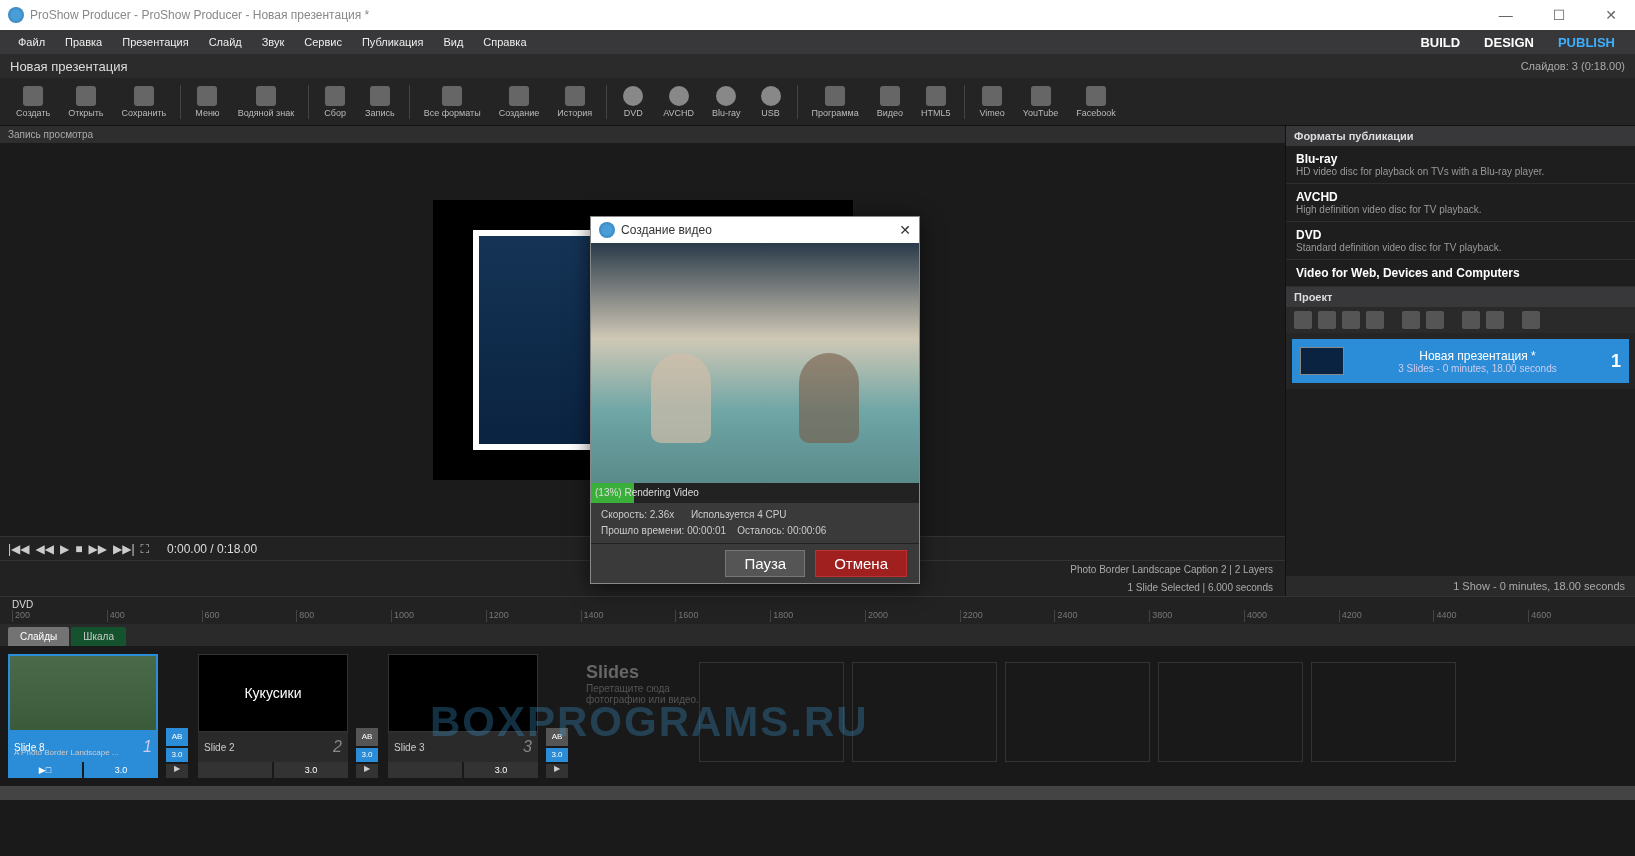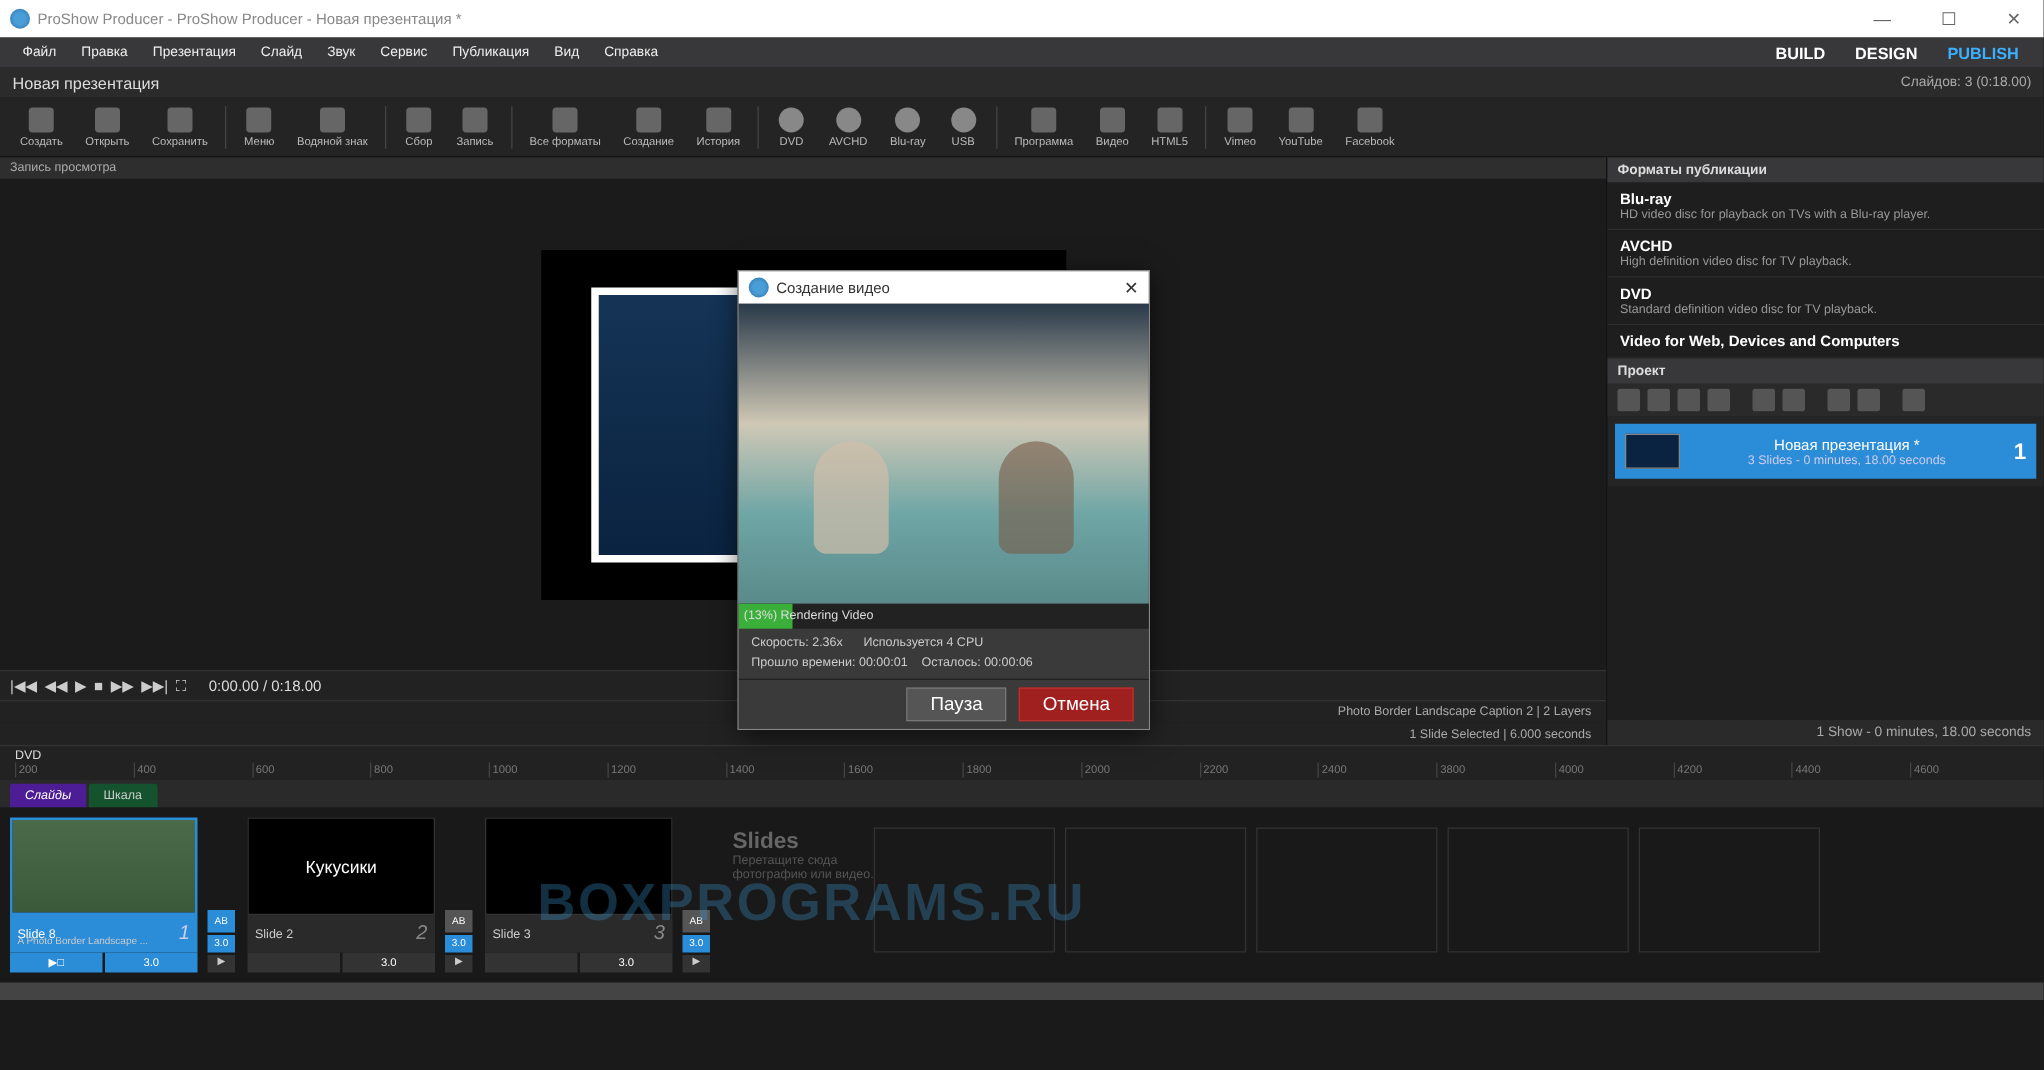--- a/index.html
+++ b/index.html
@@ -46,21 +46,21 @@
 .proj-entry .det { color:#cce; font-size:10px; }
 .proj-entry .num { color:#fff; font-size:18px; font-weight:bold; }
 .side-fill { flex:1; background:#1e1e1e; }
 .side-status { background:#2a2a2a; color:#aaa; text-align:right; padding:4px 10px; }
 .bottom { height: 260px; background: #1a1a1a; display:flex; flex-direction:column; }
 .ruler { height: 28px; background: #222; display:flex; align-items:flex-end; padding:0 12px; font-size:9px; color:#777; gap:4px; position:relative; border-top:1px solid #333; }
 .ruler .dvd { position:absolute; left:12px; top:2px; color:#ddd; font-size:10px; }
 .ruler .tick { flex:1; border-left:1px solid #444; height:12px; text-align:left; padding-left:2px; }
 .tabs { height:22px; background:#2a2a2a; display:flex; align-items:flex-end; padding:0 8px; gap:2px; }
 .tabs .tab { padding:4px 12px; background:#14532d; color:#ccc; font-size:10px; border-radius:2px 2px 0 0; }
-.tabs .tab.active { background:#4c1d95; color:#fff;font-style:italic; }
+.tabs .tab.active { background:#737373; color:#fff; }
 .slides-row { height: 140px; display:flex; padding:8px; gap:10px; background:#191919; overflow:hidden; }
 .slide { width:180px; display:flex; gap:4px; }
 .slide-main { flex:1; display:flex; flex-direction:column; }
 .slide-thumb { flex:1; background:#000; border:1px solid #333; display:flex; align-items:center; justify-content:center; color:#fff; font-size:14px; }
 .slide-thumb.sel { border:2px solid #2b8cd8; background:linear-gradient(#4a6a4a,#3a5a3a); }
 .slide-label { height:30px; background:#2a2a2a; display:flex; align-items:center; padding:0 6px; color:#ccc; font-size:10px; position:relative;}
 .slide-label.sel { background:#2b8cd8; color:#fff; }
 .slide-label .num { margin-left:auto; color:#888; font-size:16px; font-style:italic; }
 .slide-label.sel .num { color:#cce; }
 .slide-label .sub { position:absolute; top:16px; left:6px; font-size:8px; color:#ccc; }

